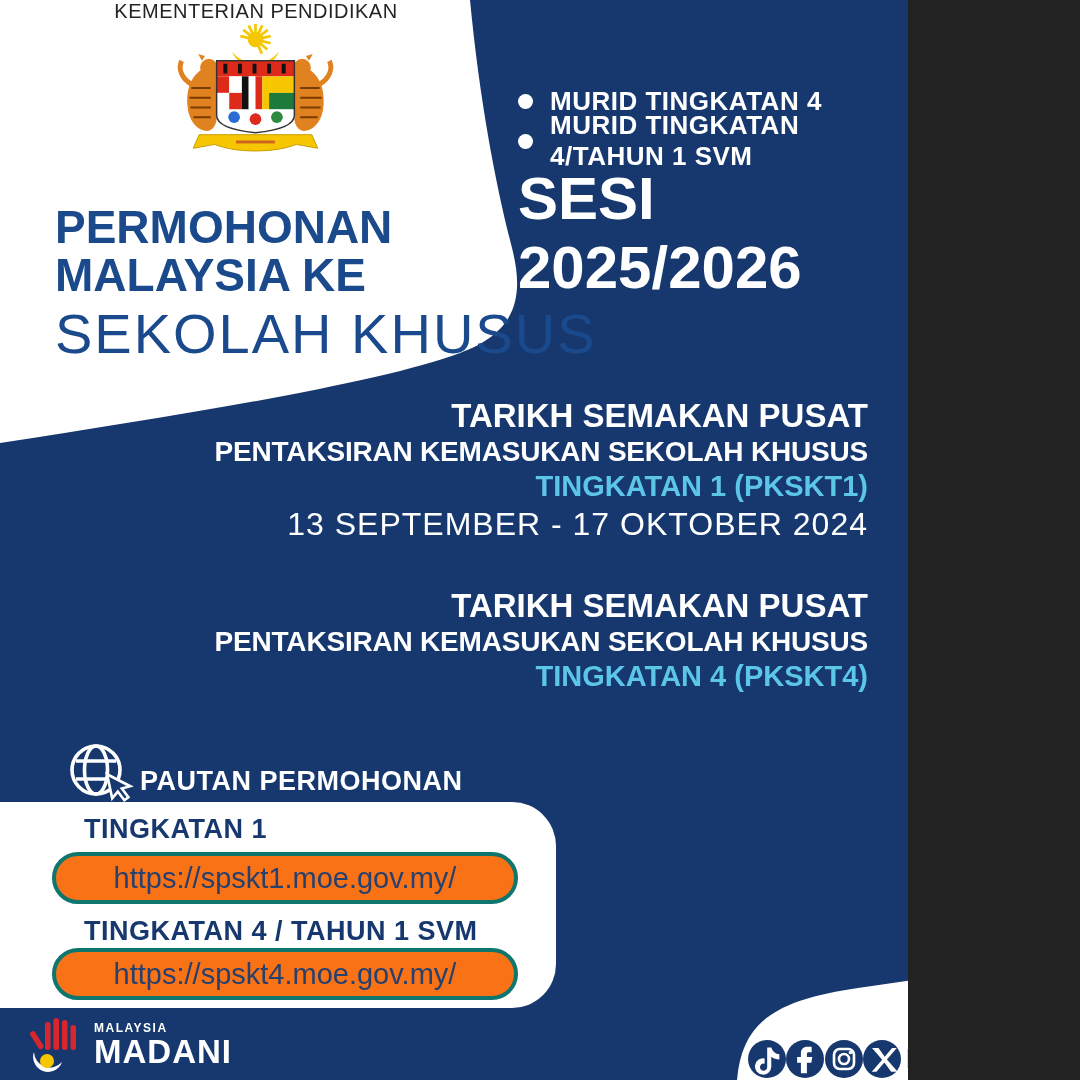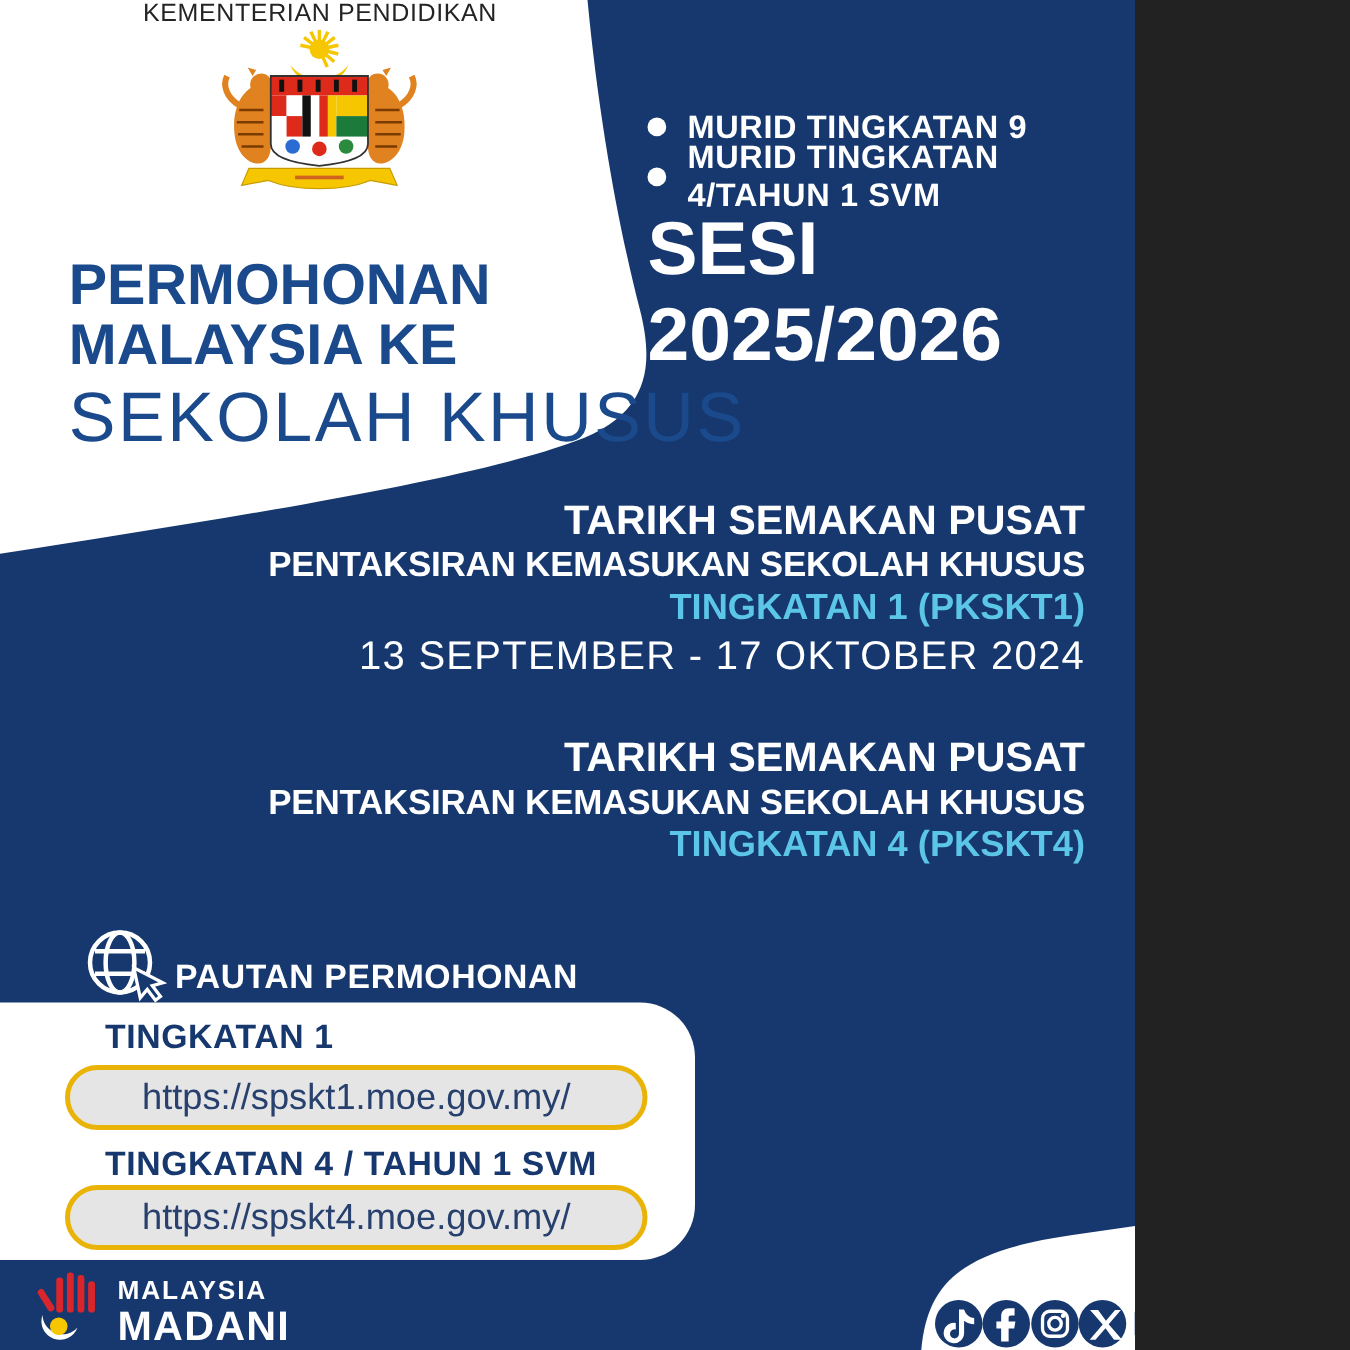--- a/index.html
+++ b/index.html
@@ -36,27 +36,27 @@
   .sch-sub{font-size:28px;font-weight:800;line-height:1.2;letter-spacing:-.2px;}
   .sch-high{font-size:29px;font-weight:800;line-height:1.2;color:#5cc6e8;}
   .sch-dates{font-size:32px;font-weight:400;letter-spacing:1px;line-height:1.2;margin-top:2px;}
 
   
   .pautan-heading{left:140px;top:766px;font-size:27px;font-weight:800;
     letter-spacing:.5px;color:#fff;}
   .link-panel{left:0;top:802px;width:556px;height:206px;background:#fff;
     border-radius:0 44px 44px 0;}
   .link-label{left:84px;font-size:27px;font-weight:800;color:#17386e;letter-spacing:.5px;}
-  .pill{left:52px;width:466px;height:52px;background:#e5e5e5;border:4px solid #eab308;
+  .pill{left:52px;width:466px;height:52px;background:#f97316;border:4px solid #0f766e;
     border-radius:30px;display:flex;align-items:center;justify-content:center;
     font-size:29px;color:#27406e;box-sizing:border-box;}
 
   
   .brand{left:94px;top:1022px;color:#fff;line-height:1.05;}
-  .brand-l1{font-size:21px;font-weight:800;letter-spacing:1.5px;}
+  .brand-l1{font-size:12px;font-weight:800;letter-spacing:1.5px;}
   .brand-l2{font-size:33px;font-weight:800;letter-spacing:1px;}
   .soc{width:38px;height:38px;border-radius:50%;background:#17386e;top:1040px;}
   .soc svg{width:38px;height:38px;}
   .handle{left:906px;top:1044px;font-size:27px;font-weight:800;color:#17386e;}
 </style>
 </head>
 <body>
 
 <div class="stage">
 
@@ -138,21 +138,21 @@
 
   <div class="abs title-block">
     <div class="title-bold">PERMOHONAN</div>
     <div class="title-bold">MALAYSIA KE</div>
     <div class="title-light">SEKOLAH KHUSUS</div>
   </div>
 
   <div class="abs audience">
     <div class="bullet-row">
       <span class="dot"></span>
-      <span class="bullet-text">MURID TINGKATAN 9</span>
+      <span class="bullet-text">MURID TINGKATAN 4</span>
     </div>
     <div class="bullet-row" style="margin-top:6px;">
       <span class="dot"></span>
       <span class="bullet-text">MURID TINGKATAN 4/TAHUN 1 SVM</span>
     </div>
     <div class="session">SESI 2025/2026</div>
   </div>
 
 
   <div class="abs sch" style="top:398px;">

